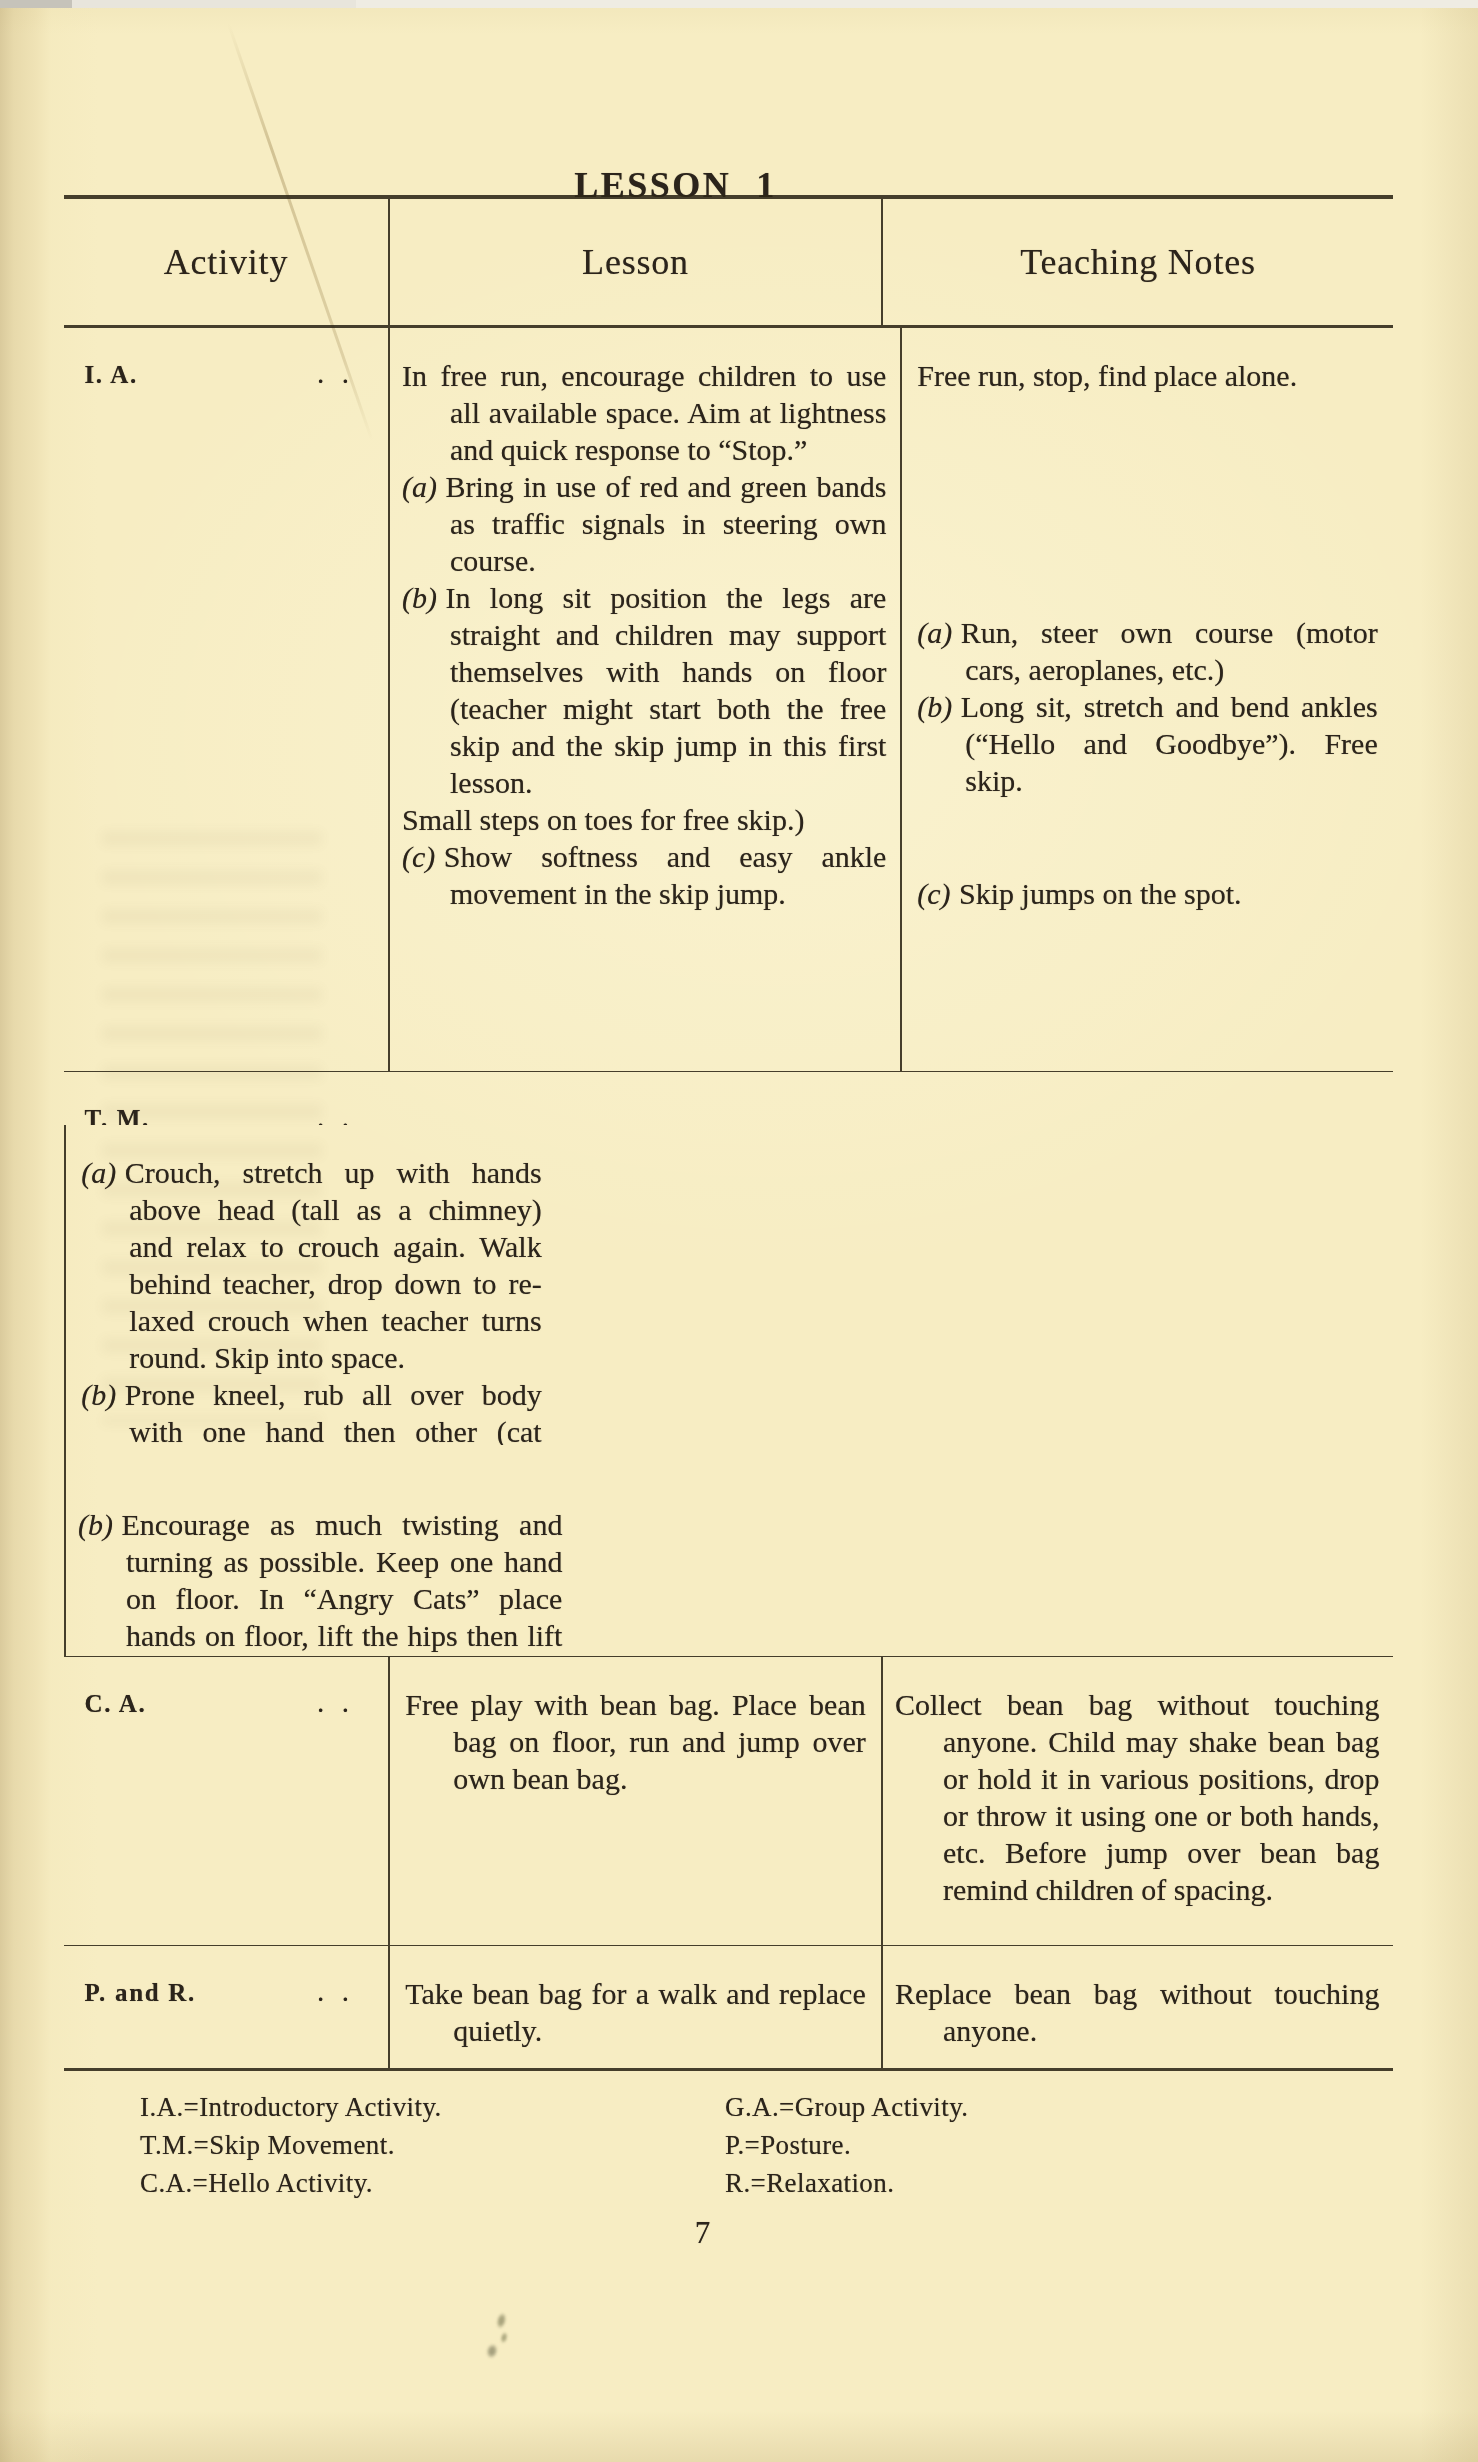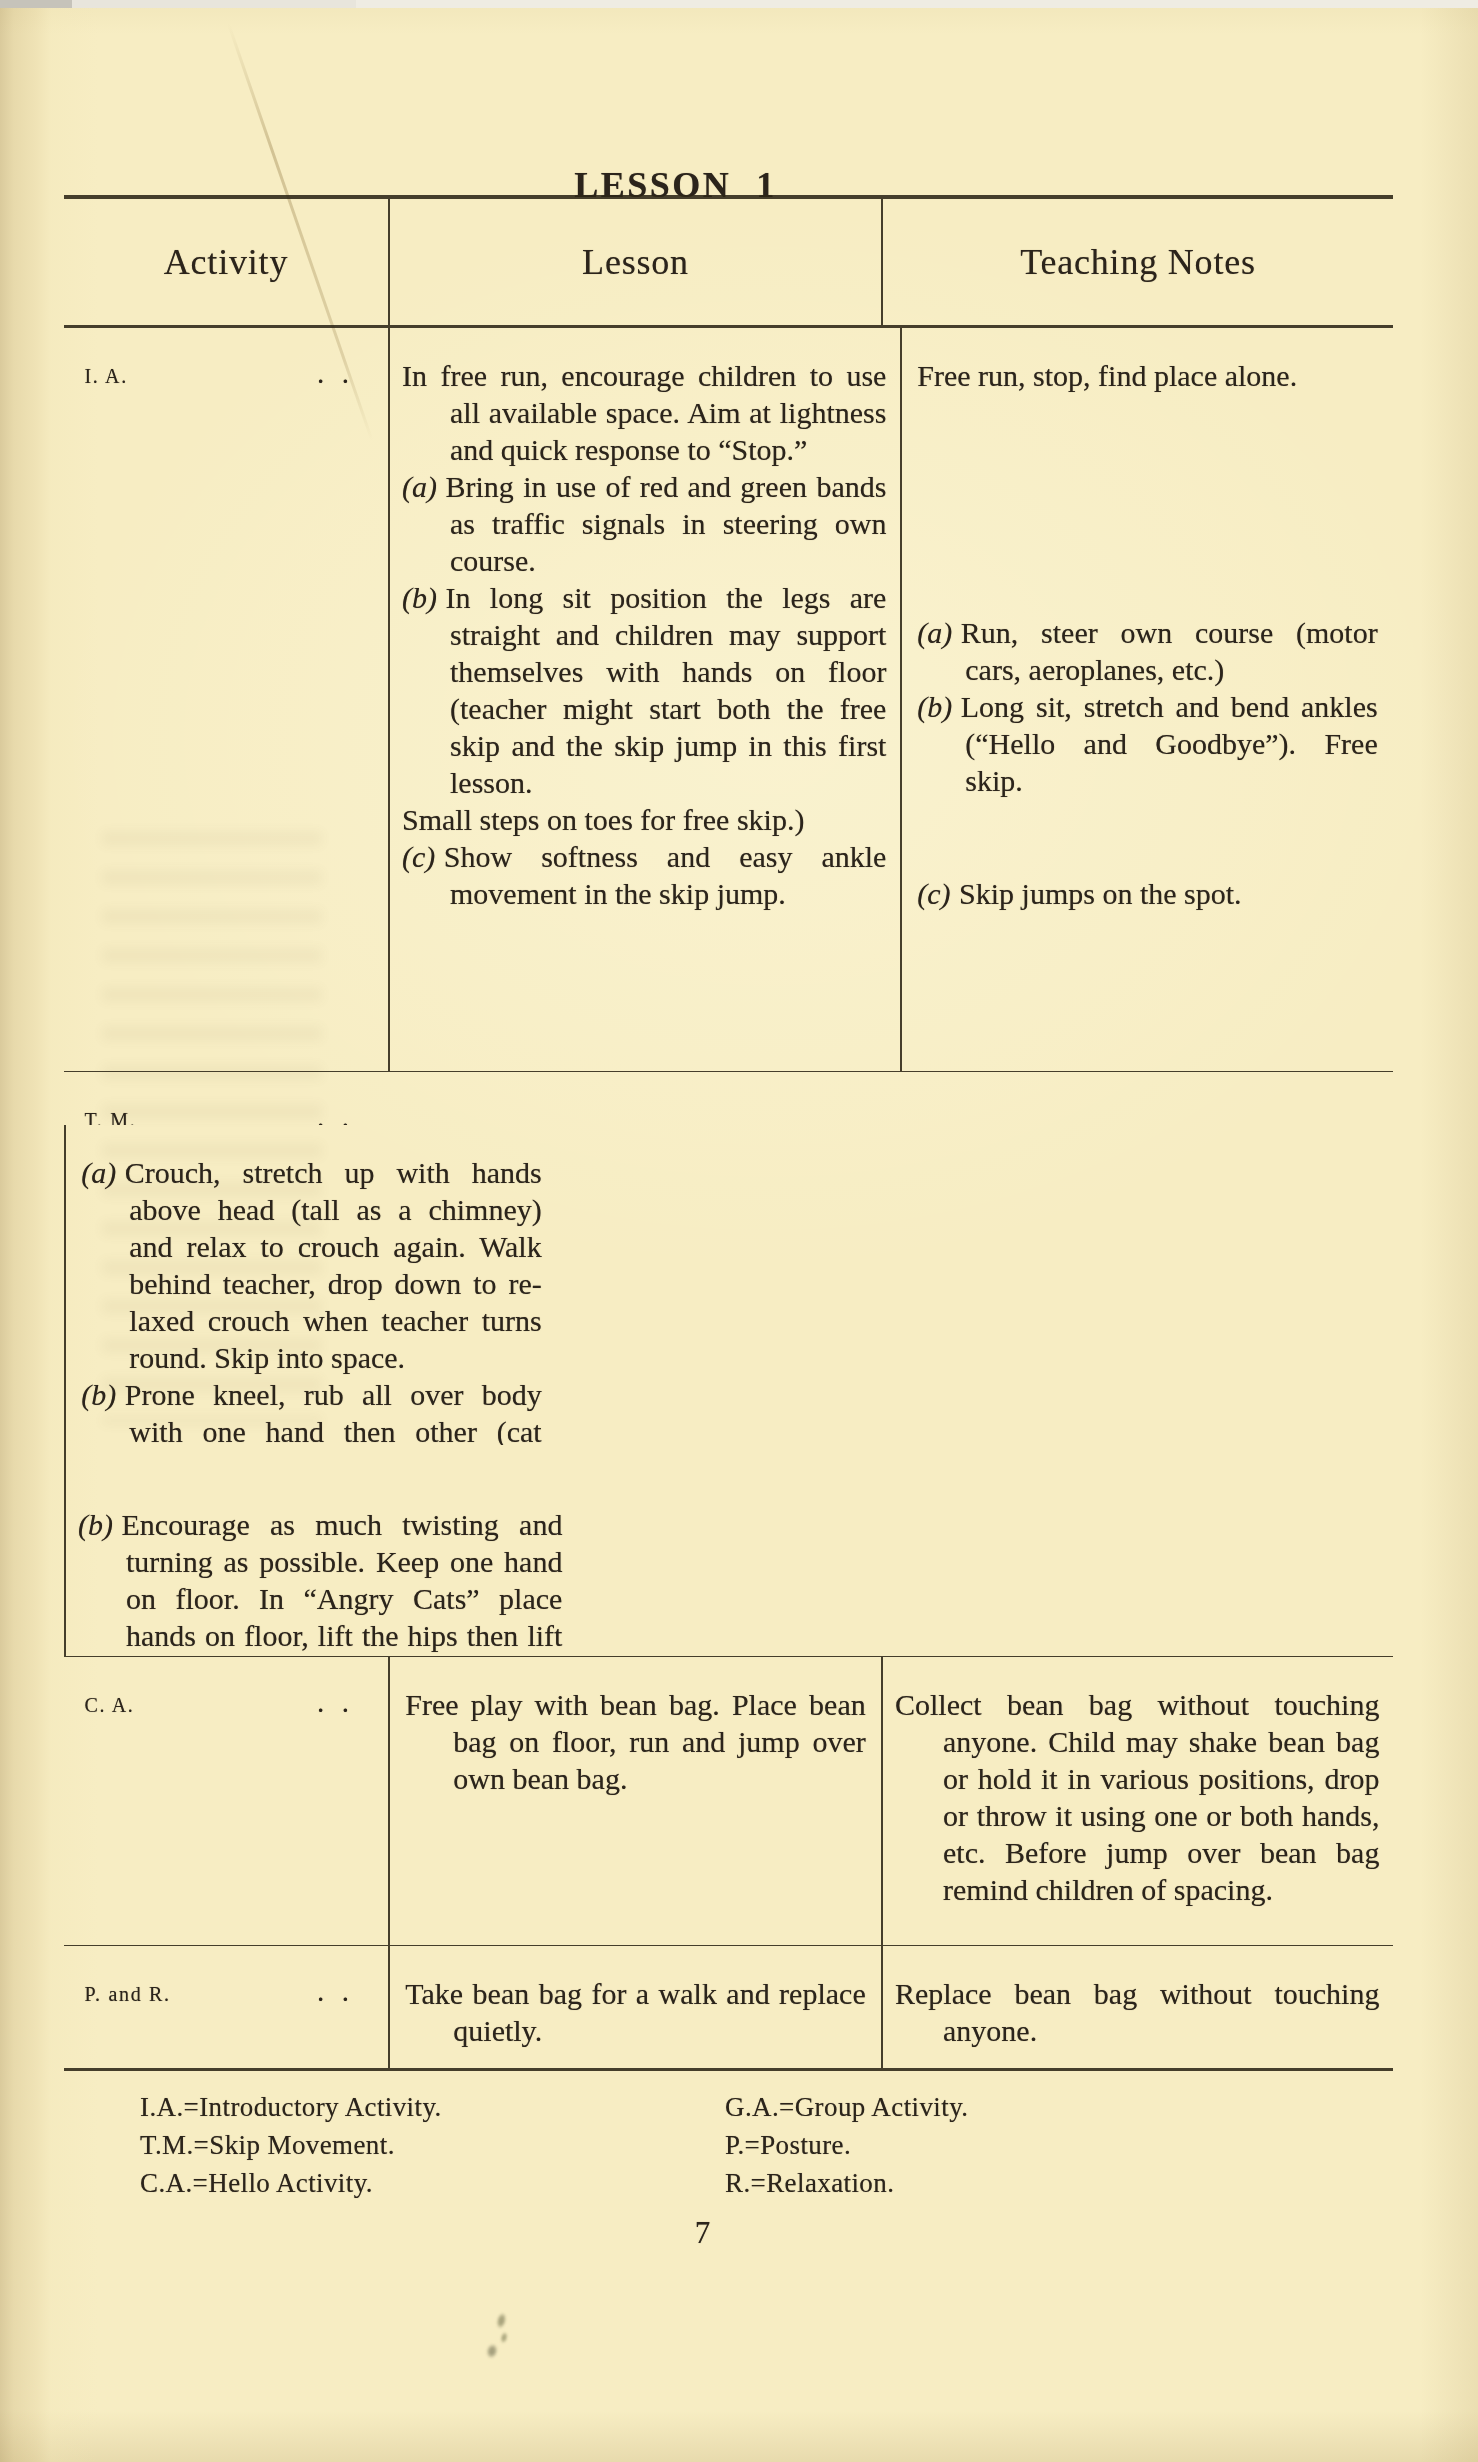--- a/index.html
+++ b/index.html
@@ -51,21 +51,21 @@
   .t-body .t-row.last{border-bottom:3.4px solid var(--line);}
   .cell{box-sizing:border-box;overflow:hidden;}
   .cell.c0{width:324px;}
   .cell.c1{width:493px;}
   .cell.c2{width:512px;}
   .cell.c1,.cell.c2{border-left:2.5px solid var(--line);}
   .head-cell{display:flex;align-items:center;justify-content:center;font-size:36px;letter-spacing:0.8px;}
 
   .activity-cell{display:flex;justify-content:space-between;align-items:baseline;
     padding:29px 34px 0 20.4px;}
-  .activity-label{font-size:20px;font-weight:normal;letter-spacing:1.7px;white-space:nowrap;}
+  .activity-label{font-size:25px;font-weight:bold;letter-spacing:1.7px;white-space:nowrap;}
   .leader-dots{font-size:29px;letter-spacing:5.1px;white-space:nowrap;}
 
   .lesson-cell{padding:29px 15.3px 0 15.3px;}
   .notes-cell{padding:29px 13.6px 0 12px;}
   .para{margin:0;font-size:30px;line-height:37px;text-align:justify;
     padding-left:48px;text-indent:-48px;}
   .marker{font-style:italic;margin-right:8.5px;}
 
   
   .legend{position:absolute;top:2088px;left:140px;display:flex;}

